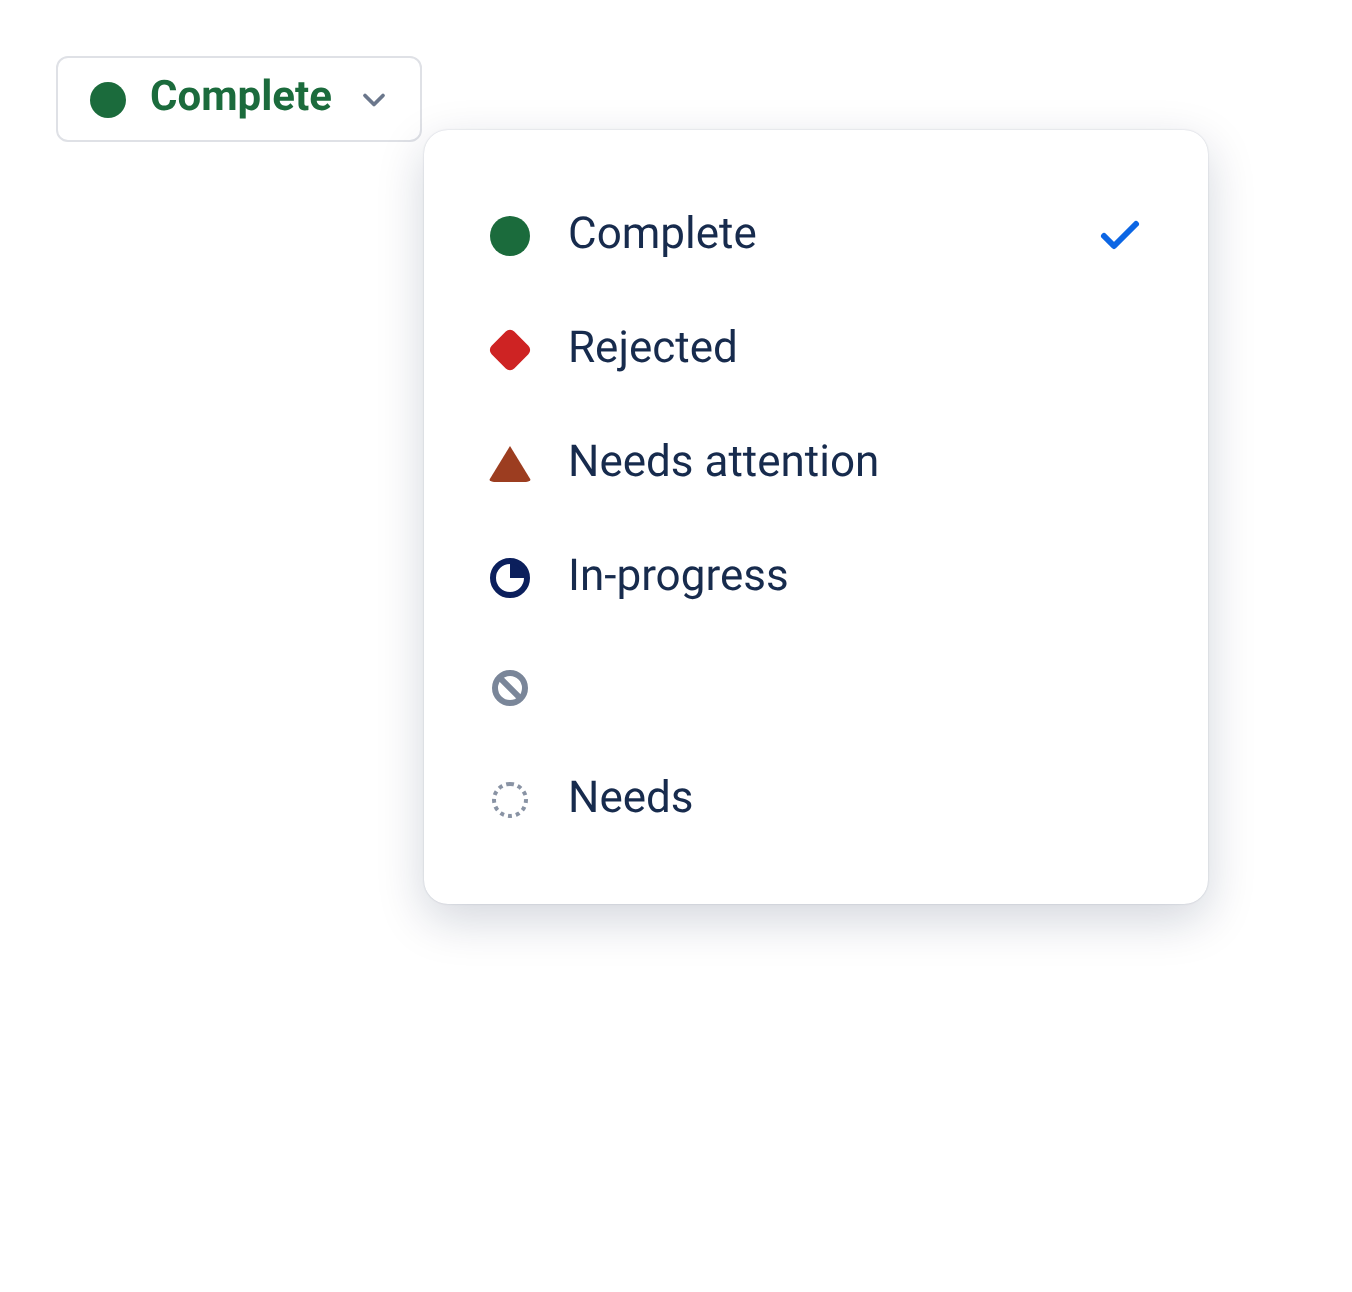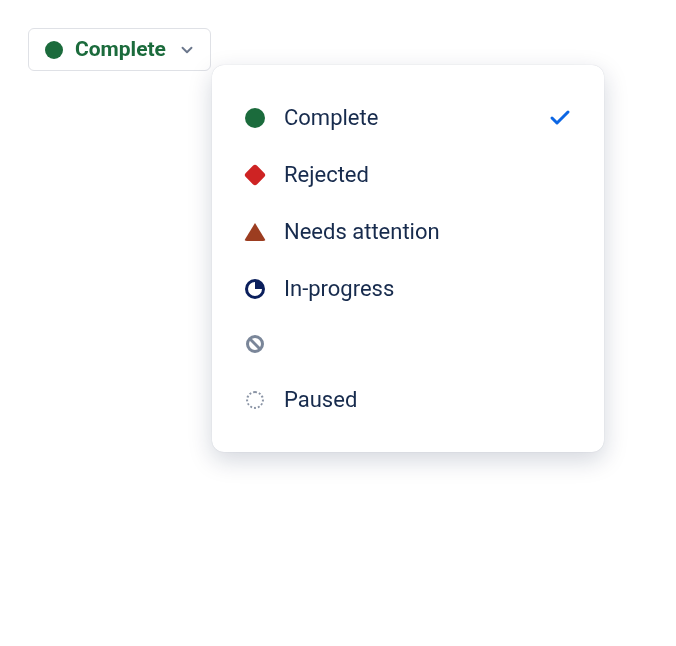--- a/index.html
+++ b/index.html
@@ -161,15 +161,15 @@
     </div>
     <div class="menu-item">
       <span class="icon-slot">
         <span class="slash-circle" style="color: rgb(122, 134, 153);"></span>
       </span>
     </div>
     <div class="menu-item">
       <span class="icon-slot">
         <span class="dotted-circle" style="color: rgb(137, 147, 164);"></span>
       </span>
-      <span class="item-label">Paused</span>
+      <span class="item-label">Needs</span>
     </div>
   </div>
 
 </body></html>

